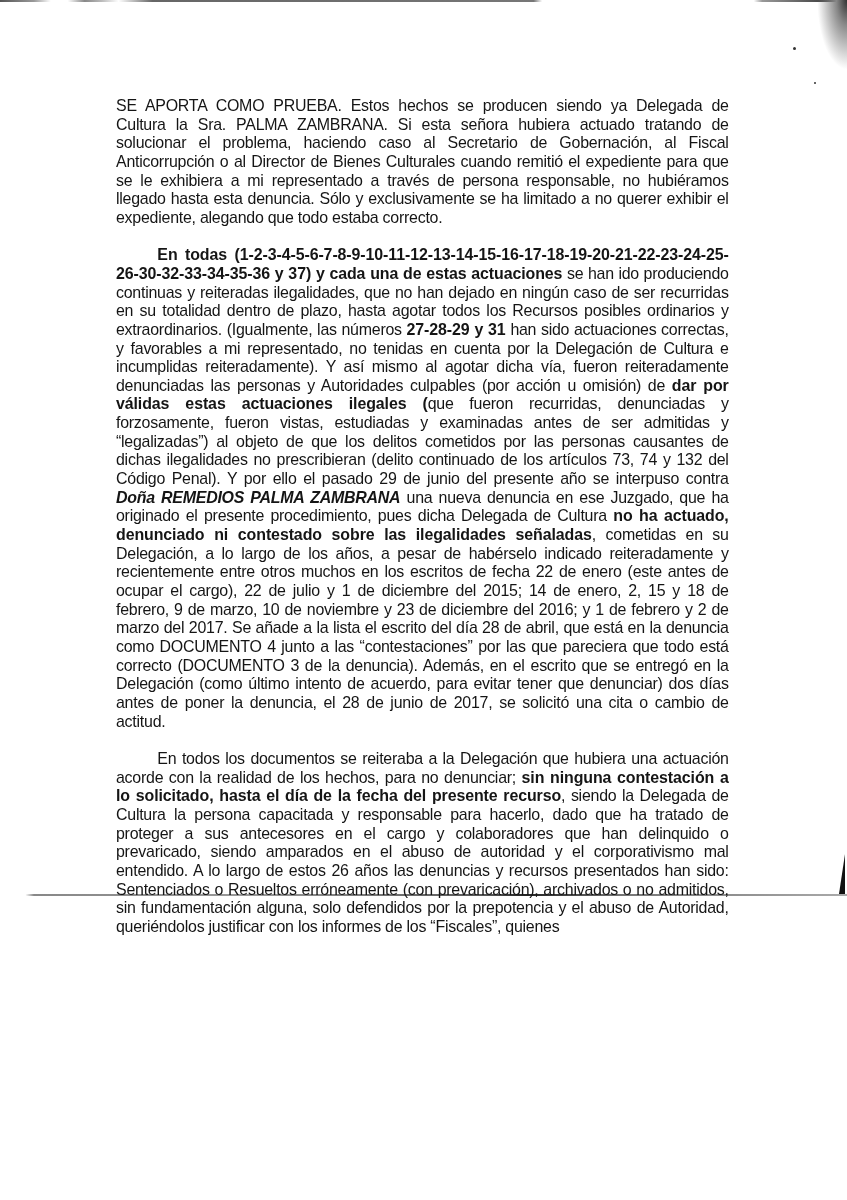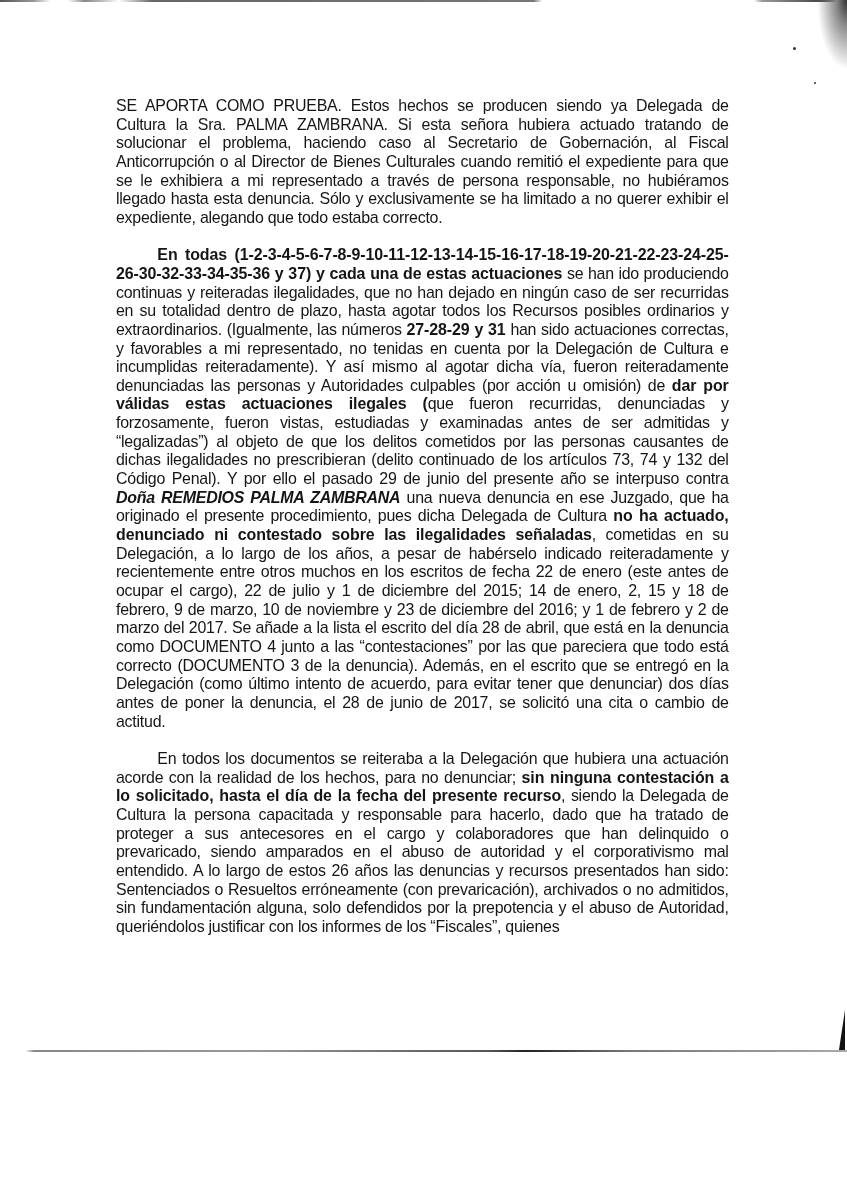--- a/index.html
+++ b/index.html
@@ -1,18 +1,18 @@
 <!DOCTYPE html>
 <html><head>
 <meta charset="utf-8">
 <style>
   html, body { margin: 0; padding: 0; background: #ffffff; }
   body { width: 847px; height: 1200px; position: relative; overflow: hidden; }
   .page {
-    position: absolute; left: 0; top: 0; width: 847px; height: 1052px;
+    position: absolute; left: 0; top: 0; width: 847px; height: 896px;
     background: #ffffff;
   }
   .scan-edge-top {
     position: absolute; left: 0; top: 0; width: 847px; height: 2px;
     background: linear-gradient(90deg,#555 0,#999 4%,#fff 6%,#fff 8%,#888 10%,#bbb 12%,#fff 14%,#666 18%,#777 63%,#fff 64%,#fff 89%,#999 90%,#222 100%);
   }
   .scan-edge-bottom {
     position: absolute; left: 0; bottom: 0; width: 847px; height: 2px;
     background: linear-gradient(90deg,#fff 0,#fff 3%,#888 4%,#999 30%,#555 58%,#222 62%,#777 74%,#aaa 100%);
   }

